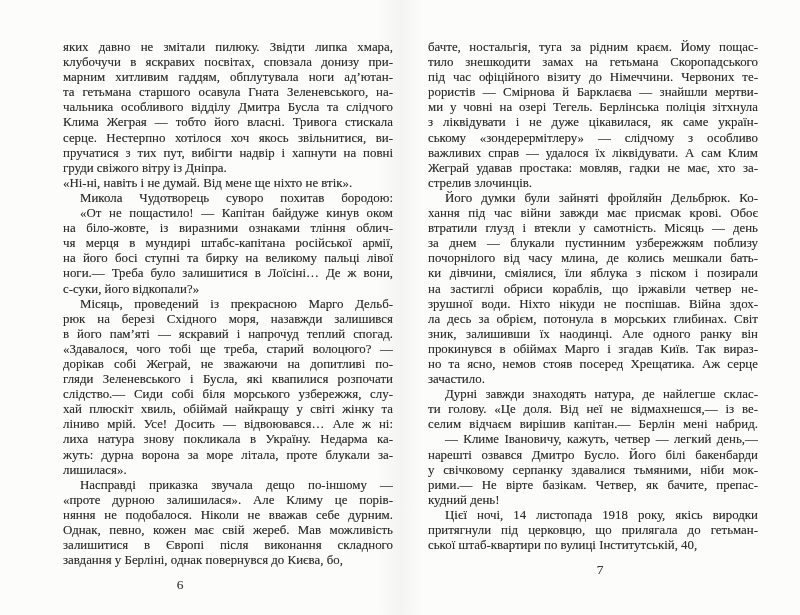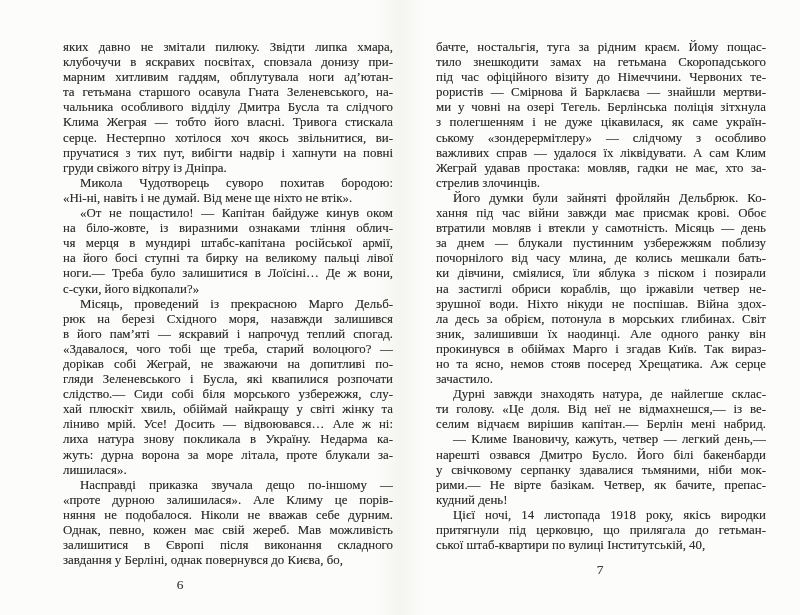--- a/index.html
+++ b/index.html
@@ -21,21 +21,21 @@
   .page {
     width: 400px; height: 615px;
     box-sizing: border-box;
     flex: 0 0 400px;
   }
   .text-col {
     width: 330px;
     margin-top: 40px;
   }
   .page-left  .text-col { margin-left: 63px; }
-  .page-right .text-col { margin-left: 36px; }
+  .page-right .text-col { margin-left: 28px; }
 
   .para { margin: 0; padding: 0; }
   .line {
     font-size: 12.9px;
     line-height: 15.1px;
     color: #2e2d2b;
     text-align: justify;
     text-align-last: justify;
     text-shadow: 0 0 0.5px rgba(46,45,43,0.45);
     white-space: normal;
@@ -63,22 +63,22 @@
           <div class="line">клубочучи в яскравих посвітах, сповзала донизу при-</div>
           <div class="line">марним хитливим гаддям, обплутувала ноги ад’ютан-</div>
           <div class="line">та гетьмана старшого осавула Гната Зеленевського, на-</div>
           <div class="line">чальника особливого відділу Дмитра Бусла та слідчого</div>
           <div class="line">Клима Жеграя — тобто його власні. Тривога стискала</div>
           <div class="line">серце. Нестерпно хотілося хоч якось звільнитися, ви-</div>
           <div class="line">пручатися з тих пут, вибігти надвір і хапнути на повні</div>
           <div class="line last">груди свіжого вітру із Дніпра.</div>
         </div>
         <div class="para indent">
+          <div class="line last">«Ні-ні, навіть і не думай. Від мене ще ніхто не втік».</div>
           <div class="line first">Микола Чудотворець суворо похитав бородою:</div>
-          <div class="line last">«Ні-ні, навіть і не думай. Від мене ще ніхто не втік».</div>
         </div>
         <div class="para indent">
           <div class="line first">«От не пощастило! — Капітан байдуже кинув оком</div>
           <div class="line">на біло-жовте, із виразними ознаками тління облич-</div>
           <div class="line">чя мерця в мундирі штабс-капітана російської армії,</div>
           <div class="line">на його босі ступні та бирку на великому пальці лівої</div>
           <div class="line">ноги.— Треба було залишитися в Лоїсіні… Де ж вони,</div>
           <div class="line last">с-суки, його відкопали?»</div>
         </div>
         <div class="para indent">
@@ -107,30 +107,30 @@
     <div class="page-num">6</div>
   </div>
   <div class="page page-right">
     <div class="text-col">
         <div class="para">
           <div class="line first">бачте, ностальгія, туга за рідним краєм. Йому пощас-</div>
           <div class="line">тило знешкодити замах на гетьмана Скоропадського</div>
           <div class="line">під час офіційного візиту до Німеччини. Червоних те-</div>
           <div class="line">рористів — Смірнова й Барклаєва — знайшли мертви-</div>
           <div class="line">ми у човні на озері Тегель. Берлінська поліція зітхнула</div>
-          <div class="line">з полегшенням і не дуже цікавилася, як саме україн-</div>
+          <div class="line">з ліквідувати і не дуже цікавилася, як саме україн-</div>
           <div class="line">ському «зондерермітлеру» — слідчому з особливо</div>
           <div class="line">важливих справ — удалося їх ліквідувати. А сам Клим</div>
           <div class="line">Жеграй удавав простака: мовляв, гадки не має, хто за-</div>
           <div class="line last">стрелив злочинців.</div>
         </div>
         <div class="para indent">
           <div class="line first">Його думки були зайняті фройляйн Дельбрюк. Ко-</div>
           <div class="line">хання під час війни завжди має присмак крові. Обоє</div>
-          <div class="line">втратили мовляв і втекли у самотність. Місяць — день</div>
+          <div class="line">втратили глузд і втекли у самотність. Місяць — день</div>
           <div class="line">за днем — блукали пустинним узбережжям поблизу</div>
           <div class="line">почорнілого від часу млина, де колись мешкали бать-</div>
           <div class="line">ки дівчини, сміялися, їли яблука з піском і позирали</div>
           <div class="line">на застиглі обриси кораблів, що іржавіли четвер не-</div>
           <div class="line">зрушної води. Ніхто нікуди не поспішав. Війна здох-</div>
           <div class="line">ла десь за обрієм, потонула в морських глибинах. Світ</div>
           <div class="line">зник, залишивши їх наодинці. Але одного ранку він</div>
           <div class="line">прокинувся в обіймах Марго і згадав Київ. Так вираз-</div>
           <div class="line">но та ясно, немов стояв посеред Хрещатика. Аж серце</div>
           <div class="line last">зачастило.</div>

